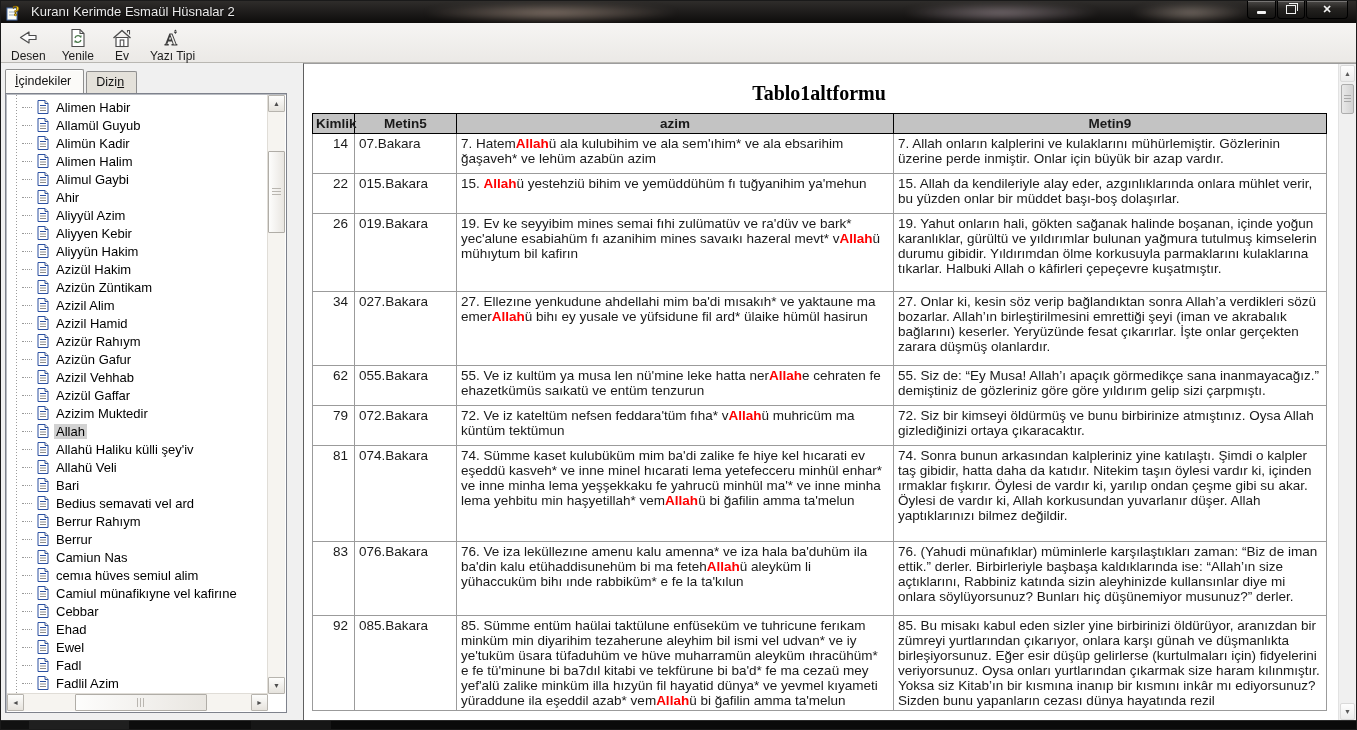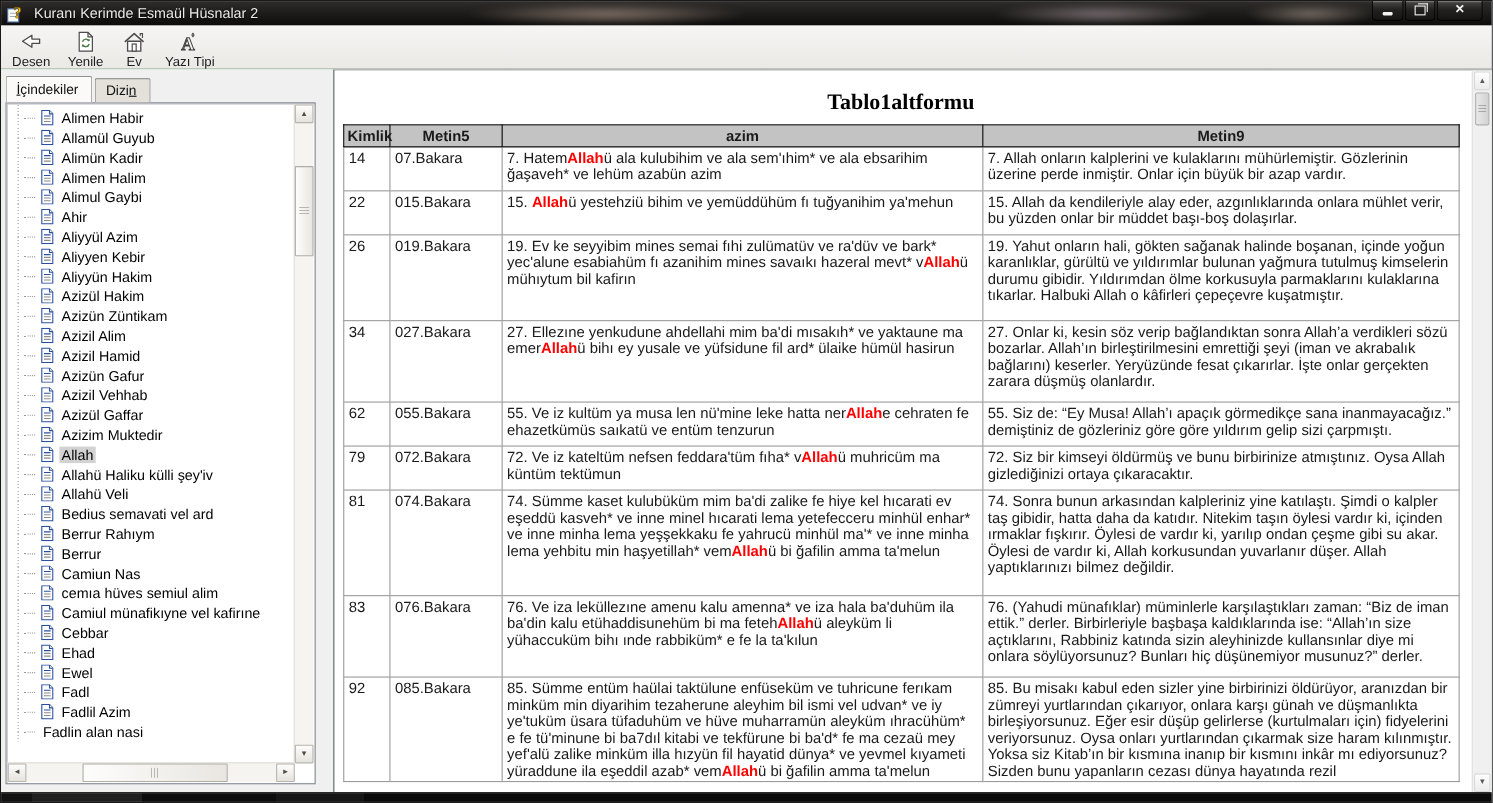--- a/index.html
+++ b/index.html
@@ -55,21 +55,21 @@
   .c-sb-h .c-thumb .grip{left:50%;top:3px;bottom:3px;height:auto;width:7px;margin:0 0 0 -4px;background:repeating-linear-gradient(to right,#b9b6b0 0 1px,transparent 1px 3px);}
 
   
   .main{flex:1;position:relative;background:#fff;border-left:1px solid #5f5f5f;border-top:1px solid #9d9d9d;overflow:hidden;}
   .main-view{position:absolute;left:0;top:0;right:17px;bottom:0;overflow:hidden;padding-top:18px;box-sizing:border-box;}
   .doc-title{width:1014px;margin-left:8px;text-align:center;font-family:"Liberation Serif",serif;font-weight:bold;font-size:20px;color:#000;margin-bottom:8px;}
   table.dtable{border-collapse:collapse;table-layout:fixed;width:1014px;margin-left:8px;font-size:13.5px;line-height:15px;color:#1a1a1a;}
   .dtable col.c1{width:42px;} .dtable col.c2{width:102px;} .dtable col.c3{width:437px;} .dtable col.c4{width:433px;}
   .dtable th{background:#c3c3c3;border:1px solid #000;font-weight:bold;font-size:13.5px;padding:2px 3px;text-align:center;}
   .dtable td{border:1px solid #9b9b9b;padding:2px 5px 2px 4px;vertical-align:top;}
-  .dtable td.c-kimlik{text-align:left;padding-right:6px;}
+  .dtable td.c-kimlik{text-align:right;padding-right:6px;}
   .dtable tbody tr:nth-child(1){height:40px;} .dtable tbody tr:nth-child(2){height:40px;}
   .dtable tbody tr:nth-child(3){height:78px;padding-left:16px;} .dtable tbody tr:nth-child(4){height:74px;}
   .dtable tbody tr:nth-child(5){height:40px;} .dtable tbody tr:nth-child(6){height:40px;}
   .dtable tbody tr:nth-child(7){height:96px;} .dtable tbody tr:nth-child(8){height:74px;}
   .hl{color:#ff0000;font-weight:bold;}
 
   
   .m-sb{position:absolute;top:0;right:0;bottom:0;width:17px;background:#f0f0f0;border-left:1px solid #e2e2e2;}
   .m-btn{position:absolute;left:1px;width:15px;height:17px;background:linear-gradient(#fefefe,#ececec);border:1px solid #dadada;box-sizing:border-box;color:#5a5a5a;font-size:7px;line-height:15px;text-align:center;border-radius:2px;}
   .m-thumb{position:absolute;left:2px;width:13px;background:linear-gradient(90deg,#e9e9e9,#d2d2d2);border:1px solid #adadad;border-radius:2px;box-sizing:border-box;}
@@ -285,20 +285,30 @@
                 <span class="t-label">Azizil Hamid</span>
               </div>
               <div class="tree-item">
                 <svg width="12" height="14" viewBox="0 0 12 14">
                   <path d="M1 0.5 h7 l3 3 v10 h-10 z" fill="#fff" stroke="#2a4fa0" stroke-width="1"></path>
                   <path d="M8 0.5 v3 h3" fill="#fdf6d8" stroke="#2a4fa0" stroke-width="1"></path>
                   <line x1="3" y1="5.5" x2="9" y2="5.5" stroke="#2a4fa0" stroke-width="1"></line>
                   <line x1="3" y1="8" x2="9" y2="8" stroke="#8a8a8a" stroke-width="1"></line>
                   <line x1="3" y1="10.5" x2="9" y2="10.5" stroke="#8a8a8a" stroke-width="1"></line>
                 </svg>
+                <span class="t-label">Azizür Rahıym</span>
+              </div>
+              <div class="tree-item">
+                <svg width="12" height="14" viewBox="0 0 12 14">
+                  <path d="M1 0.5 h7 l3 3 v10 h-10 z" fill="#fff" stroke="#2a4fa0" stroke-width="1"></path>
+                  <path d="M8 0.5 v3 h3" fill="#fdf6d8" stroke="#2a4fa0" stroke-width="1"></path>
+                  <line x1="3" y1="5.5" x2="9" y2="5.5" stroke="#2a4fa0" stroke-width="1"></line>
+                  <line x1="3" y1="8" x2="9" y2="8" stroke="#8a8a8a" stroke-width="1"></line>
+                  <line x1="3" y1="10.5" x2="9" y2="10.5" stroke="#8a8a8a" stroke-width="1"></line>
+                </svg>
                 <span class="t-label">Azizün Gafur</span>
               </div>
               <div class="tree-item">
                 <svg width="12" height="14" viewBox="0 0 12 14">
                   <path d="M1 0.5 h7 l3 3 v10 h-10 z" fill="#fff" stroke="#2a4fa0" stroke-width="1"></path>
                   <path d="M8 0.5 v3 h3" fill="#fdf6d8" stroke="#2a4fa0" stroke-width="1"></path>
                   <line x1="3" y1="5.5" x2="9" y2="5.5" stroke="#2a4fa0" stroke-width="1"></line>
                   <line x1="3" y1="8" x2="9" y2="8" stroke="#8a8a8a" stroke-width="1"></line>
                   <line x1="3" y1="10.5" x2="9" y2="10.5" stroke="#8a8a8a" stroke-width="1"></line>
                 </svg>
@@ -346,20 +356,30 @@
               </div>
               <div class="tree-item">
                 <svg width="12" height="14" viewBox="0 0 12 14">
                   <path d="M1 0.5 h7 l3 3 v10 h-10 z" fill="#fff" stroke="#2a4fa0" stroke-width="1"></path>
                   <path d="M8 0.5 v3 h3" fill="#fdf6d8" stroke="#2a4fa0" stroke-width="1"></path>
                   <line x1="3" y1="5.5" x2="9" y2="5.5" stroke="#2a4fa0" stroke-width="1"></line>
                   <line x1="3" y1="8" x2="9" y2="8" stroke="#8a8a8a" stroke-width="1"></line>
                   <line x1="3" y1="10.5" x2="9" y2="10.5" stroke="#8a8a8a" stroke-width="1"></line>
                 </svg>
                 <span class="t-label">Allahü Veli</span>
+              </div>
+              <div class="tree-item">
+                <svg width="12" height="14" viewBox="0 0 12 14">
+                  <path d="M1 0.5 h7 l3 3 v10 h-10 z" fill="#fff" stroke="#2a4fa0" stroke-width="1"></path>
+                  <path d="M8 0.5 v3 h3" fill="#fdf6d8" stroke="#2a4fa0" stroke-width="1"></path>
+                  <line x1="3" y1="5.5" x2="9" y2="5.5" stroke="#2a4fa0" stroke-width="1"></line>
+                  <line x1="3" y1="8" x2="9" y2="8" stroke="#8a8a8a" stroke-width="1"></line>
+                  <line x1="3" y1="10.5" x2="9" y2="10.5" stroke="#8a8a8a" stroke-width="1"></line>
+                </svg>
+                <span class="t-label">Bari</span>
               </div>
               <div class="tree-item">
                 <svg width="12" height="14" viewBox="0 0 12 14">
                   <path d="M1 0.5 h7 l3 3 v10 h-10 z" fill="#fff" stroke="#2a4fa0" stroke-width="1"></path>
                   <path d="M8 0.5 v3 h3" fill="#fdf6d8" stroke="#2a4fa0" stroke-width="1"></path>
                   <line x1="3" y1="5.5" x2="9" y2="5.5" stroke="#2a4fa0" stroke-width="1"></line>
                   <line x1="3" y1="8" x2="9" y2="8" stroke="#8a8a8a" stroke-width="1"></line>
                   <line x1="3" y1="10.5" x2="9" y2="10.5" stroke="#8a8a8a" stroke-width="1"></line>
                 </svg>
                 <span class="t-label">Bedius semavati vel ard</span>

